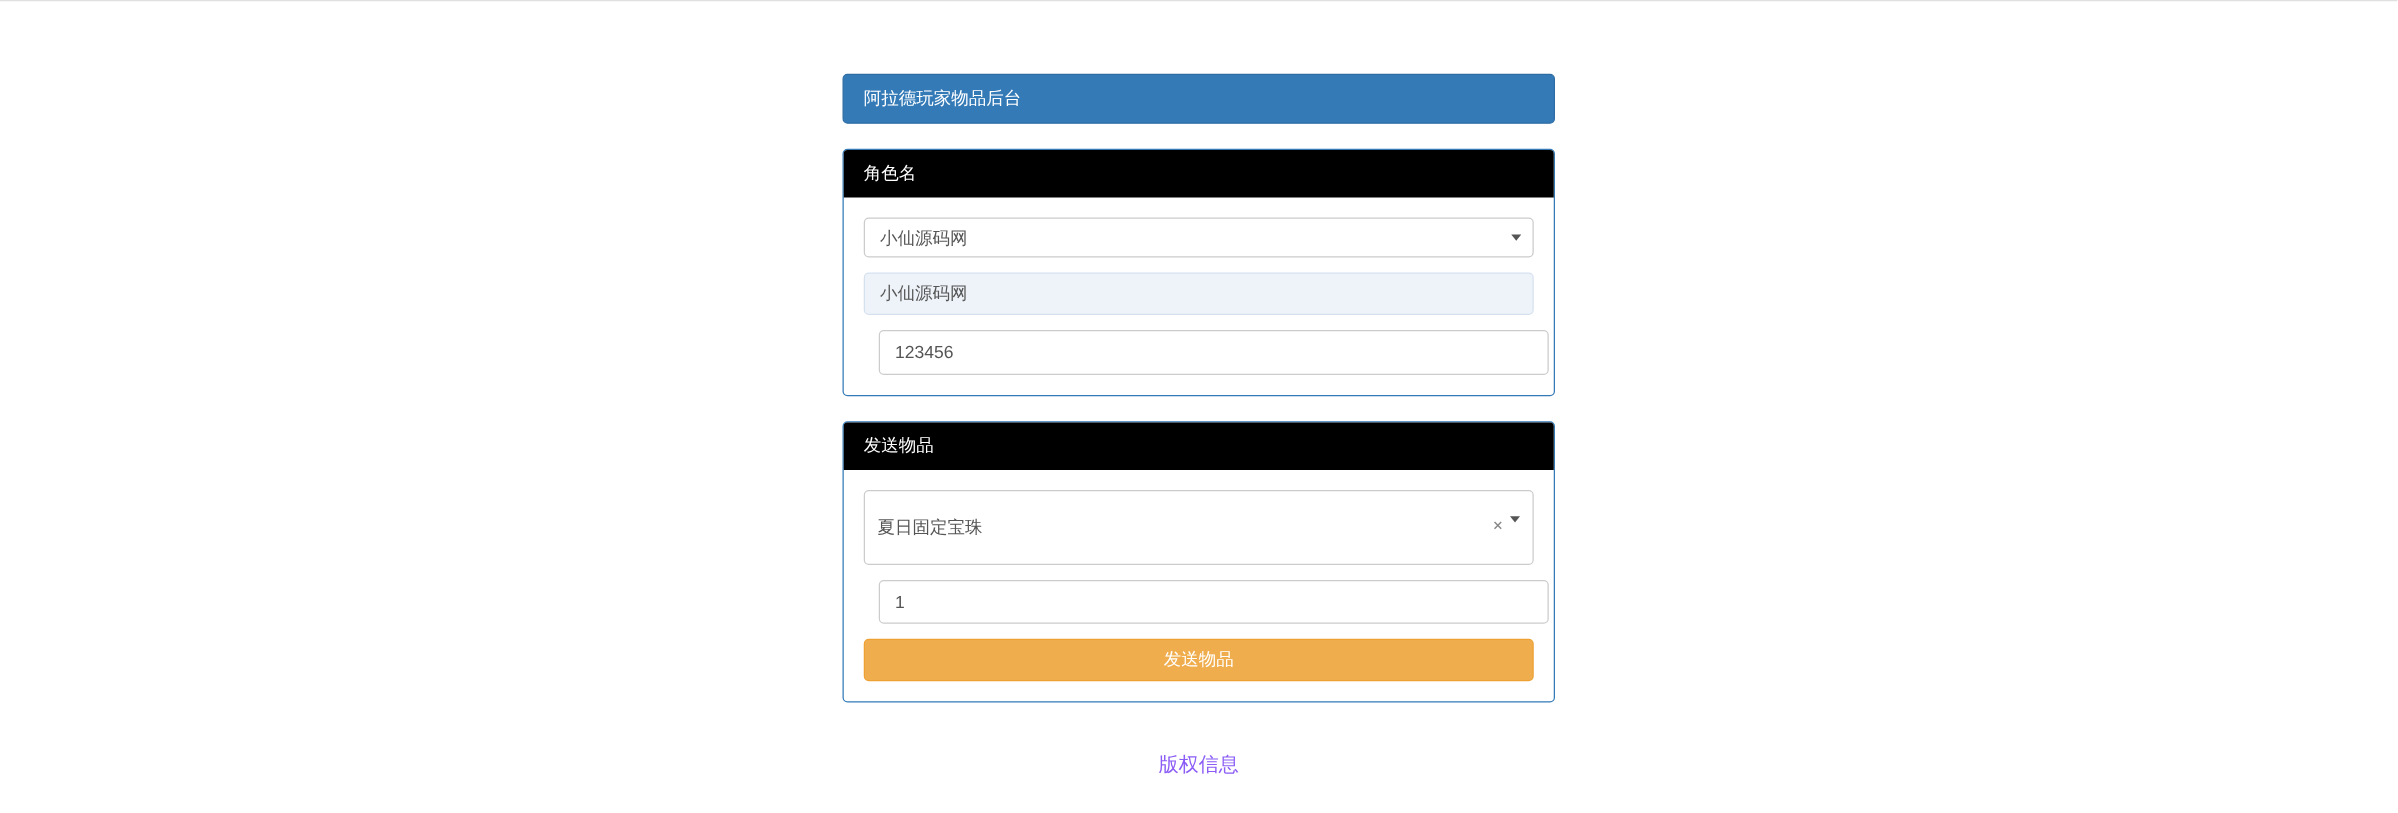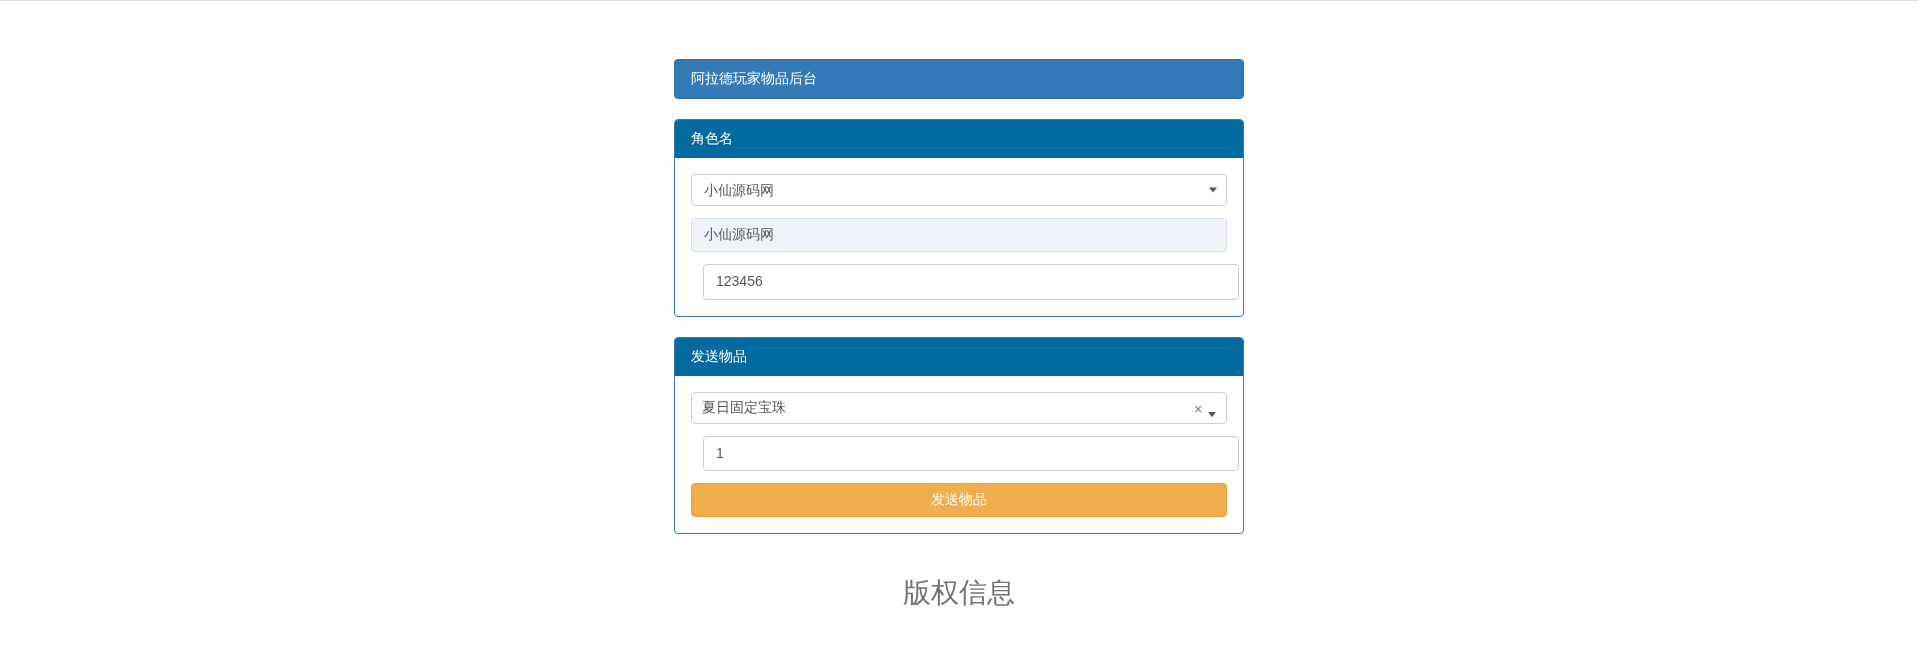--- a/index.html
+++ b/index.html
@@ -32,21 +32,21 @@
       margin-bottom: 20px;
       margin-top: 40px;
     }
     .panel {
       border: 1px solid #337ab7;
       border-radius: 4px;
       margin-bottom: 20px;
       background: #fff;
     }
     .panel-header {
-      background: #0369a1;
+      background: #000000;
       color: #fff;
       padding: 10px 16px;
       font-size: 14px;
       border-radius: 3px 3px 0 0;
     }
     .panel-body {
       padding: 16px;
     }
     .form-control {
       display: block;
@@ -104,24 +104,24 @@
       background: #eef3f9;
       border: 1px solid #d6e1ef;
       color: #555;
       padding: 7px 12px;
       border-radius: 4px;
       margin-bottom: 12px;
       font-size: 14px;
     }
     .combo-wrapper {
       display: flex;
-      align-items: flex-end;
+      align-items: flex-start;
       border: 1px solid #ccc;
       border-radius: 4px;
-      padding: 6px 10px;
+      padding: 20px 10px;
       margin-bottom: 12px;
     }
     .combo-value {
       flex: 1;
       font-size: 14px;
       color: #555;
     }
     .combo-clear {
       color: #888;
       font-size: 14px;
@@ -147,22 +147,22 @@
       border-radius: 4px;
       cursor: pointer;
       text-align: center;
     }
     .footer {
       text-align: center;
       margin-top: 40px;
       margin-bottom: 20px;
     }
     .footer-text {
-      color: #737373;
-      font-size: 28px;
+      color: #8b5cf6;
+      font-size: 16px;
     }
   </style>
 </head>
 <body>
 
 <div class="page-divider"></div>
 
 <div class="container">
   <div class="banner">
     <span>阿拉德玩家物品后台</span>

